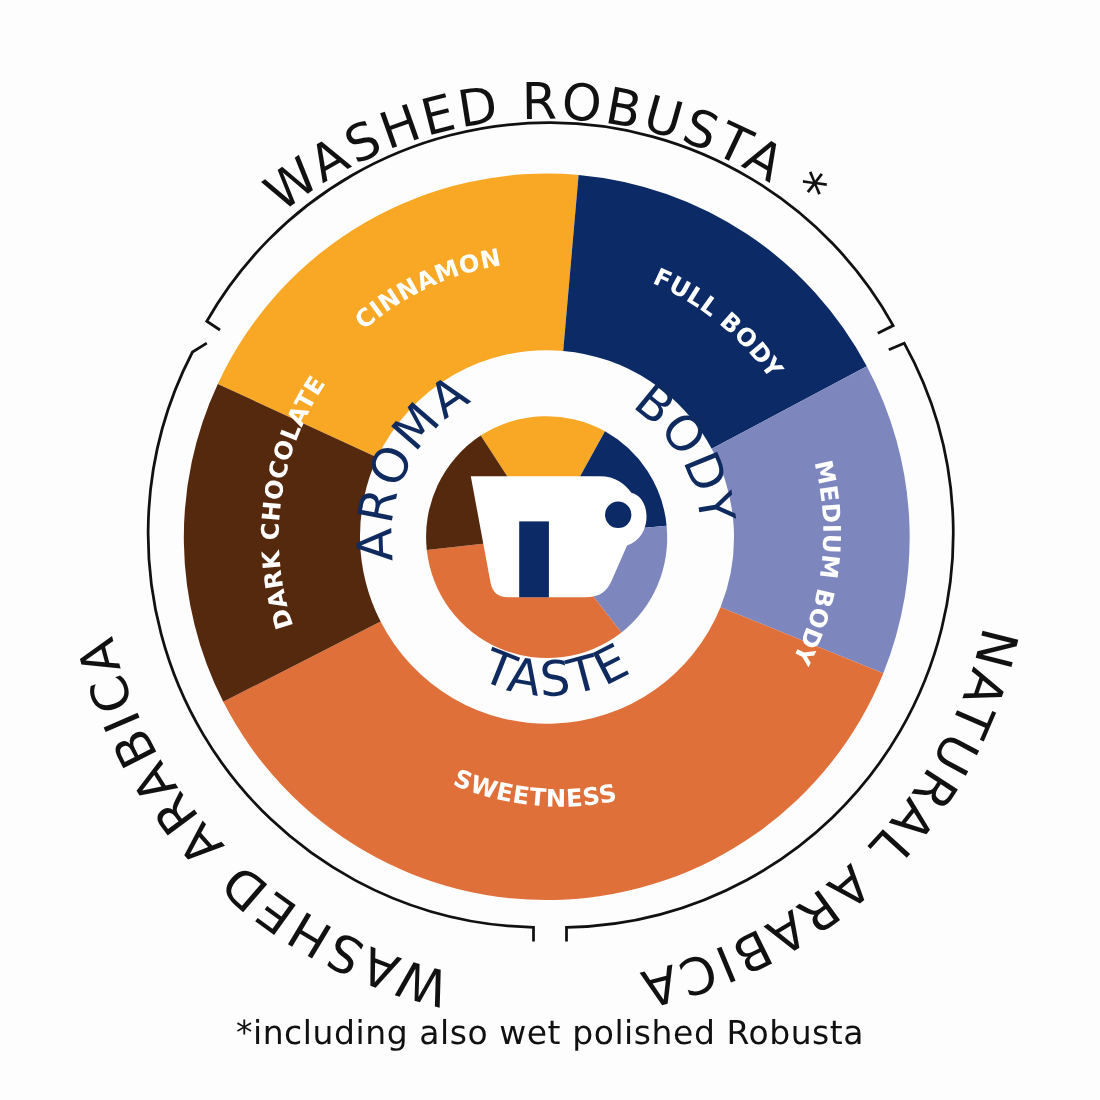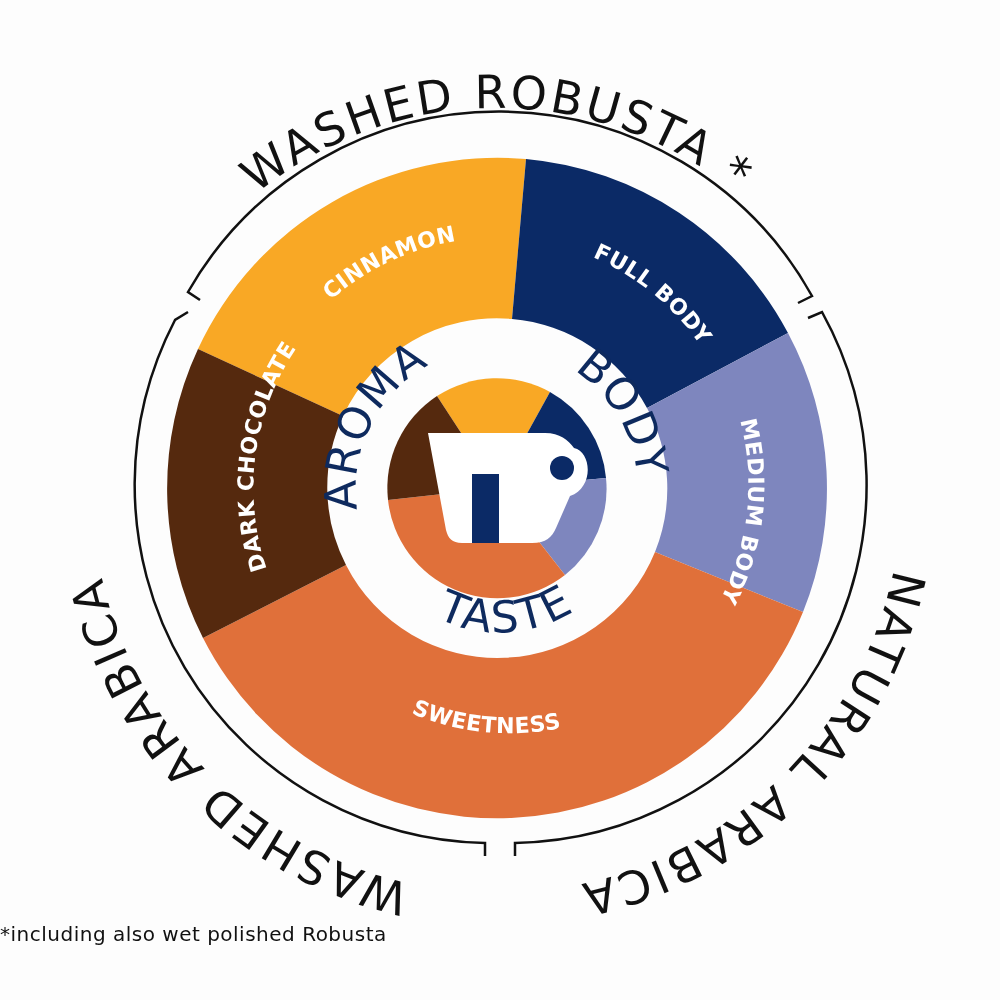--- a/index.html
+++ b/index.html
@@ -1,22 +1,22 @@
 <!DOCTYPE html>
 <html><head>
 <meta charset="utf-8">
 <style>
   html, body { margin: 0; padding: 0; background: #ffffff; }
   #stage { position: relative; width: 1000px; height: 1000px; overflow: hidden; background: #fdfdfd; }
   svg { position: absolute; left: 0; top: 0; }
   .seg-label { font-family: "DejaVu Sans", sans-serif; font-weight: bold; font-size: 22px; fill: #ffffff; letter-spacing: 0.5px; }
   .axis-label { font-family: "DejaVu Sans", sans-serif; font-size: 44px; fill: #0e2a5e; letter-spacing: 2px; }
   .outer-label { font-family: "DejaVu Sans", sans-serif; font-size: 46px; fill: #111111; letter-spacing: 3px; }
-  .footnote { position: absolute; left: 0; width: 1000px; top: 922px; text-align: left;
-              font-family: "DejaVu Sans", sans-serif; font-size: 20px; color: #111; letter-spacing: 0.5px; }
+  .footnote { position: absolute; left: 0; width: 1000px; top: 922px; text-align: center;
+              font-family: "DejaVu Sans", sans-serif; font-size: 30px; color: #111; letter-spacing: 0.5px; }
 </style>
 </head>
 <body>
 
 <div id="stage">
 <svg width="1000" height="1000" viewBox="0 0 1000 1000">
   <defs>
 
     <path id="p-top" d="M 117,488 A 380,380 0 0 1 877,488"></path>
     <path id="p-left" d="M 497,893 A 405,405 0 0 1 92,488"></path>

